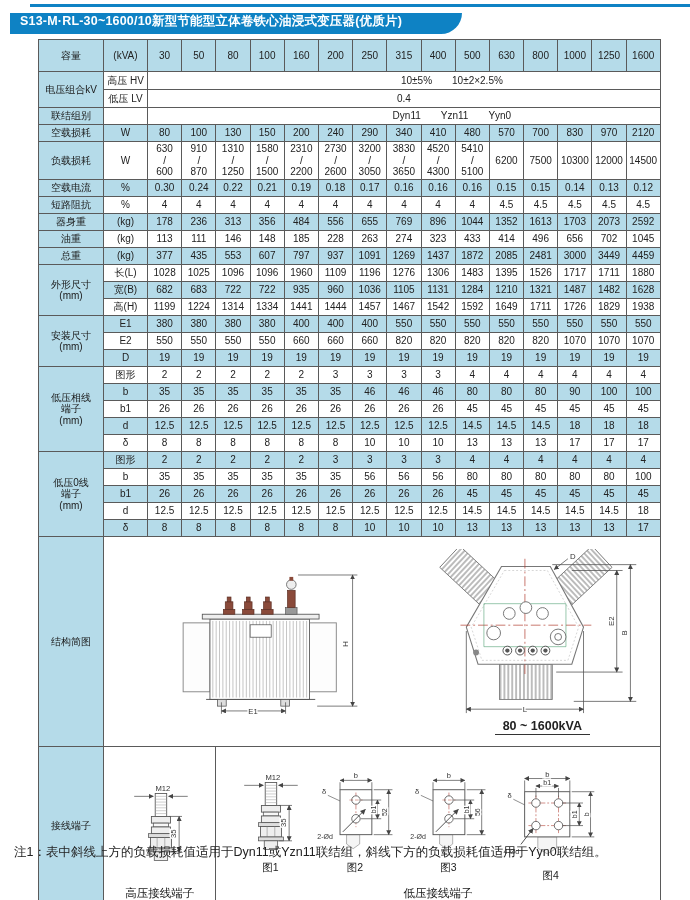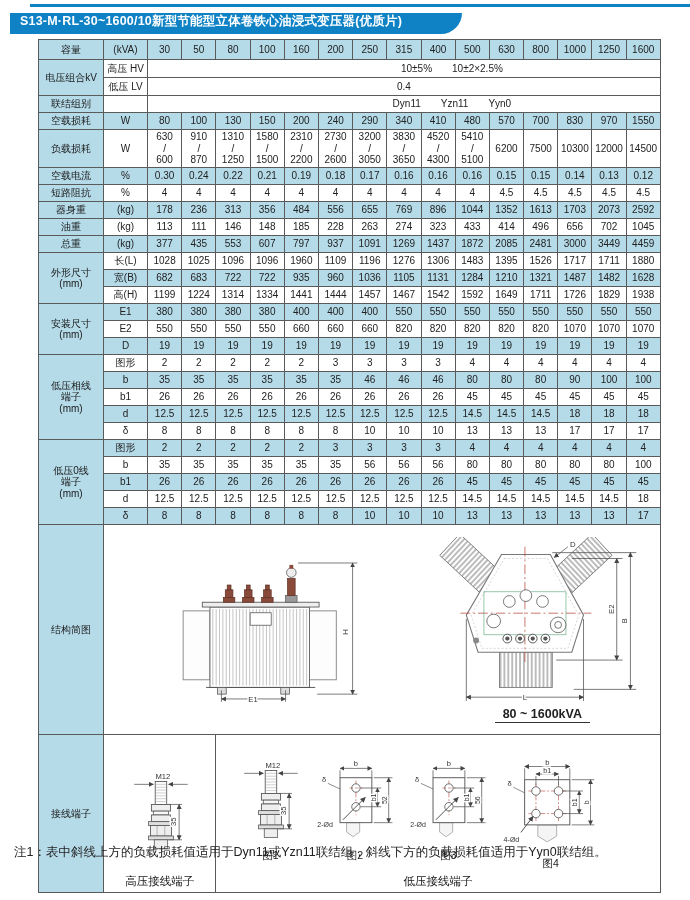--- a/index.html
+++ b/index.html
@@ -8,21 +8,21 @@
   .top-line{position:absolute;left:30px;right:0;top:4px;height:3px;background:#0e82c4;}
   .title-bar{position:absolute;left:10px;top:13px;width:452px;height:21px;background:#0e82c4;
              border-radius:0 0 26px 0;display:flex;align-items:flex-start;padding-left:10px;box-sizing:border-box;}
   .title-bar span{color:#fff;font-size:12.5px;font-weight:bold;letter-spacing:.2px;white-space:nowrap;}
 
   table.spec{position:absolute;left:38px;top:39px;width:622px;border-collapse:collapse;table-layout:fixed;
              border:1.5px solid #3c3c3c;}
   table.spec td{border:1px solid #5a5a5a;text-align:center;vertical-align:middle;
                 font-size:10px;line-height:1.15;padding:0;white-space:pre-line;background:#fff;overflow:hidden;}
   table.spec tr{height:17px;}
-  tbody#spec-body tr:nth-child(1){height:20px;}
+  tbody#spec-body tr:nth-child(1){height:32px;}
   tbody#spec-body tr:nth-child(2),tbody#spec-body tr:nth-child(3){height:18px;}
   tbody#spec-body tr.tall{height:38px;}
   td.glabel{background:#b5dbe9 !important;font-size:11px;color:#1a1a1a;}
   tr.shade td{background:#b5dbe9;}
   td.sub{font-size:10.5px;}
   td.merged.off{text-align:center;padding-left:96px;}
   td.merged{font-size:10.5px;}
   td.diag{background:#fff;vertical-align:middle;}
   .diag-flex{display:flex;align-items:center;justify-content:flex-start;padding-left:60px;gap:55px;}
   .tv-block{display:flex;flex-direction:column;align-items:center;}
@@ -108,21 +108,21 @@
           <td class="val">200</td>
           <td class="val">240</td>
           <td class="val">290</td>
           <td class="val">340</td>
           <td class="val">410</td>
           <td class="val">480</td>
           <td class="val">570</td>
           <td class="val">700</td>
           <td class="val">830</td>
           <td class="val">970</td>
-          <td class="val">1550</td>
+          <td class="val">2120</td>
         </tr>
         <tr class="tall">
           <td class="glabel" rowspan="1">负载损耗</td>
           <td class="sub">W</td>
           <td class="val">630
 /
 600</td>
           <td class="val">910
 /
 870</td>

